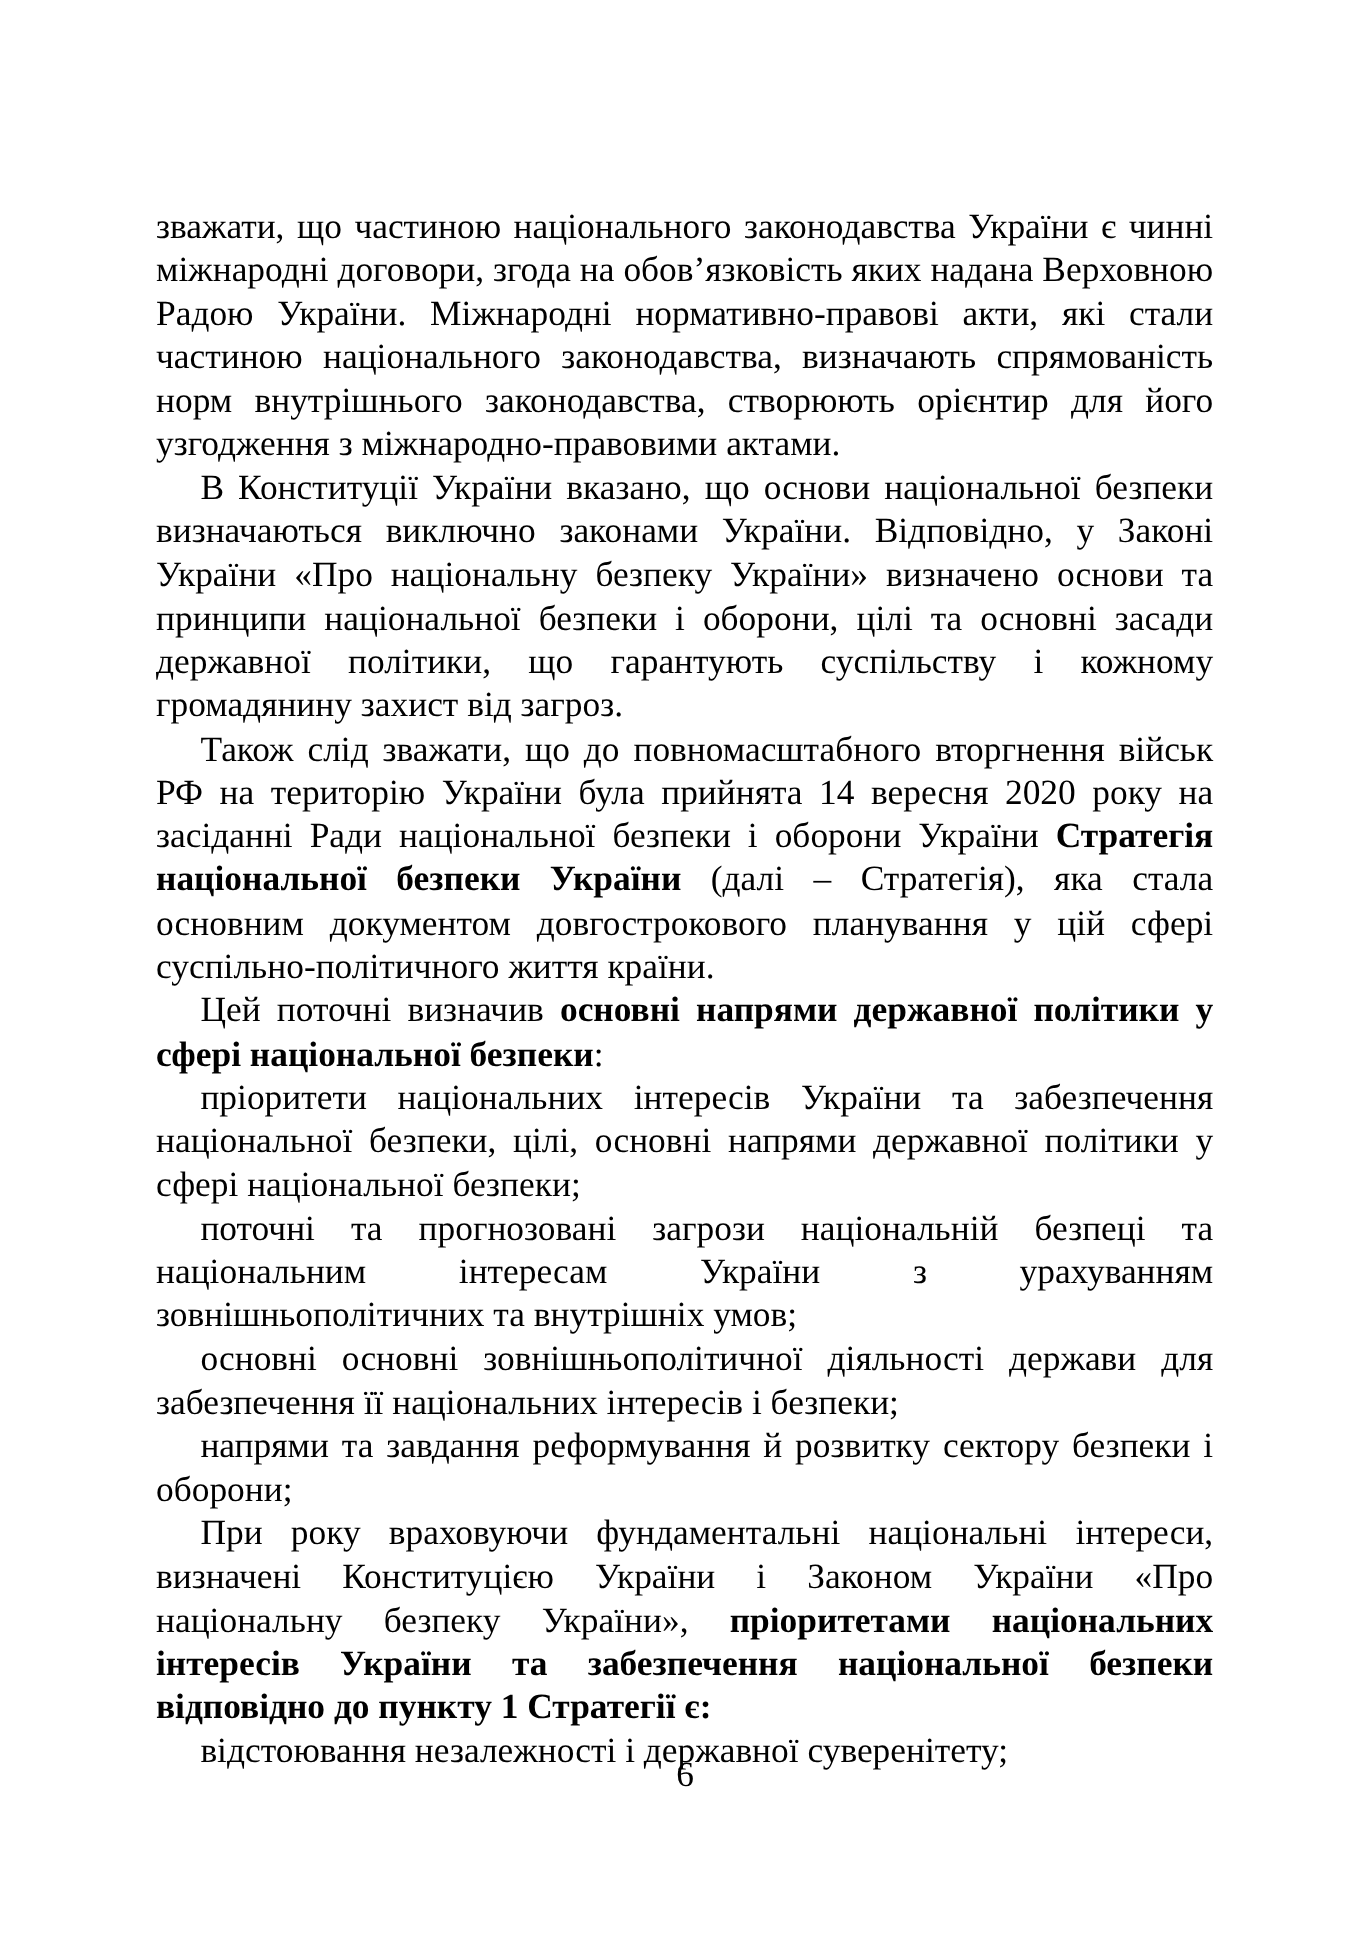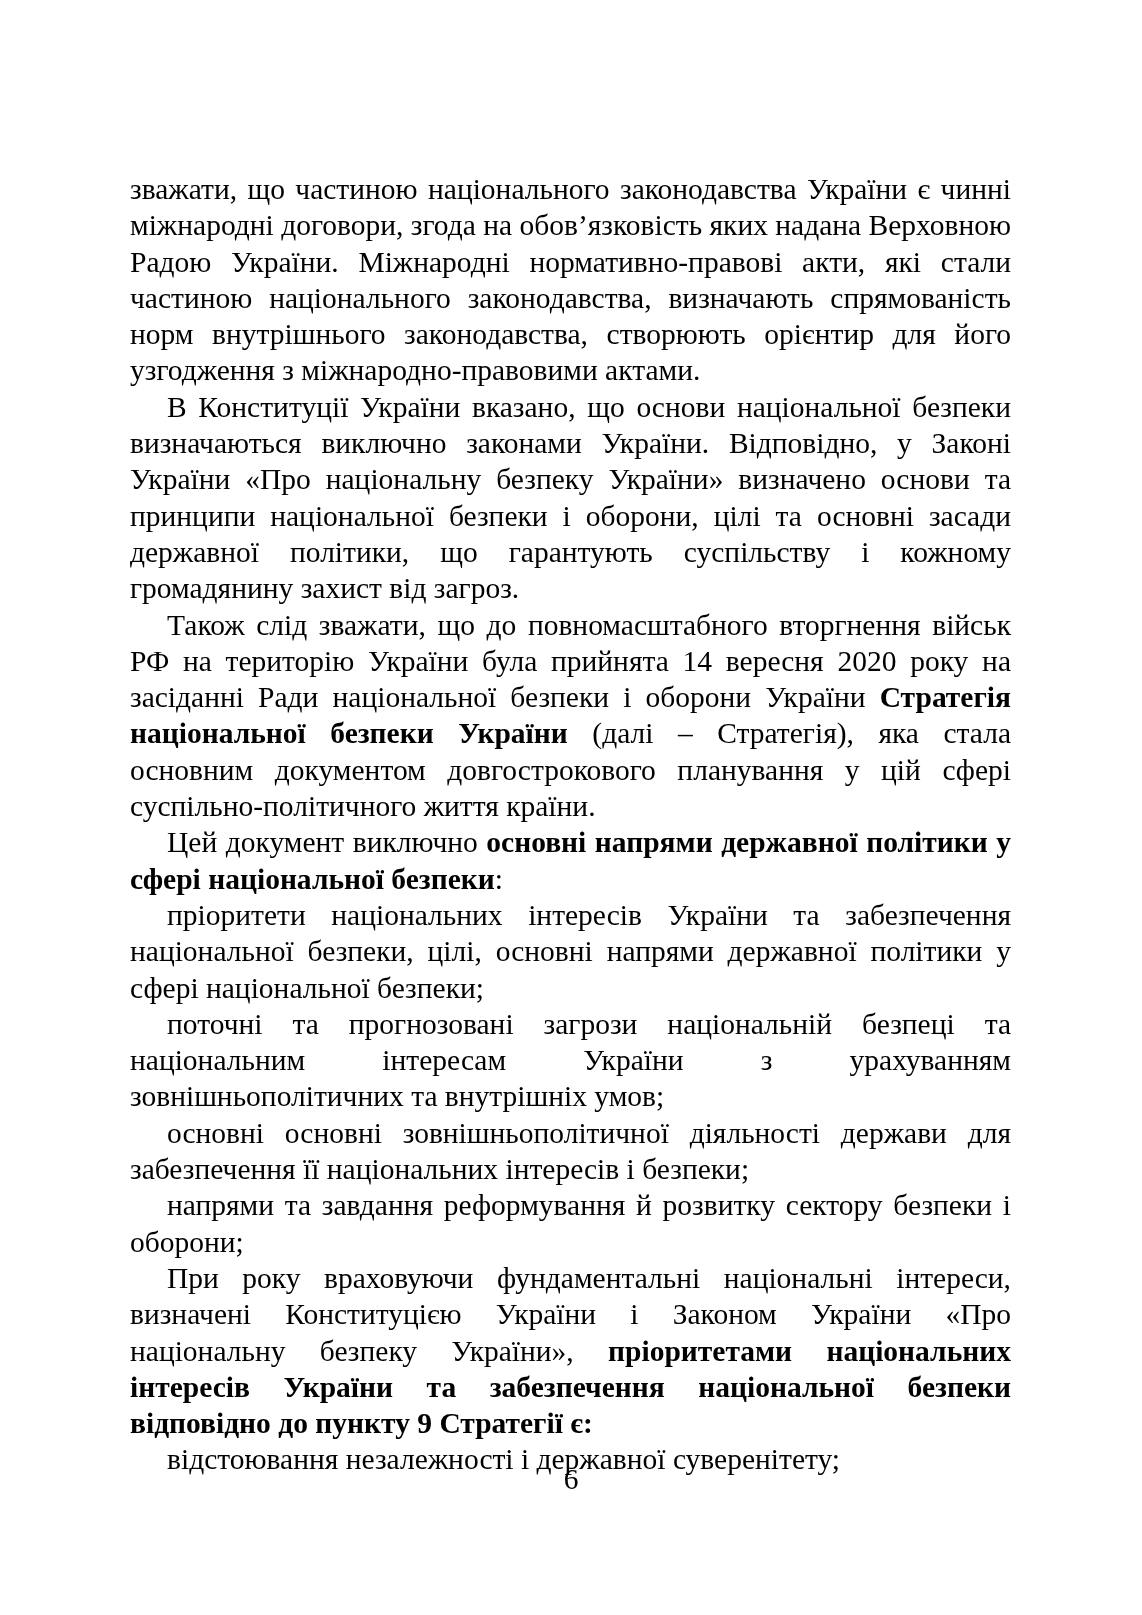--- a/index.html
+++ b/index.html
@@ -63,24 +63,24 @@
 </style>
 </head>
 <body>
 
 <div class="page">
 
   <div class="text-column" id="text-column">
       <p class="para cont"><span>зважати, що частиною національного законодавства України є чинні міжнародні договори, згода на обов’язковість яких надана Верховною Радою України. Міжнародні нормативно-правові акти, які стали частиною національного законодавства, визначають спрямованість норм внутрішнього законодавства, створюють орієнтир для його узгодження з міжнародно-правовими актами.</span></p>
       <p class="para"><span>В Конституції України вказано, що основи національної безпеки визначаються виключно законами України. Відповідно, у Законі України «Про національну безпеку України» визначено основи та принципи національної безпеки і оборони, цілі та основні засади державної політики, що гарантують суспільству і кожному громадянину захист від загроз.</span></p>
       <p class="para"><span>Також слід зважати, що до повномасштабного вторгнення військ РФ на територію України була прийнята 14 вересня 2020 року на засіданні Ради національної безпеки і оборони України </span><b>Стратегія національної безпеки України</b><span> (далі – Стратегія), яка стала основним документом довгострокового планування у цій сфері суспільно-політичного життя країни.</span></p>
-      <p class="para"><span>Цей документ виключно </span><b>основні напрями державної політики у сфері національної безпеки</b><span>:</span></p>
+      <p class="para"><span>Цей поточні визначив </span><b>основні напрями державної політики у сфері національної безпеки</b><span>:</span></p>
       <p class="para"><span>пріоритети національних інтересів України та забезпечення національної безпеки, цілі, основні напрями державної політики у сфері національної безпеки;</span></p>
       <p class="para"><span>поточні та прогнозовані загрози національній безпеці та національним інтересам України з урахуванням зовнішньополітичних та внутрішніх умов;</span></p>
       <p class="para"><span>основні основні зовнішньополітичної діяльності держави для забезпечення її національних інтересів і безпеки;</span></p>
       <p class="para"><span>напрями та завдання реформування й розвитку сектору безпеки і оборони;</span></p>
-      <p class="para"><span>При року враховуючи фундаментальні національні інтереси, визначені Конституцією України і Законом України «Про національну безпеку України», </span><b>пріоритетами національних інтересів України та забезпечення національної безпеки відповідно до пункту 9 Стратегії є:</b></p>
+      <p class="para"><span>При року враховуючи фундаментальні національні інтереси, визначені Конституцією України і Законом України «Про національну безпеку України», </span><b>пріоритетами національних інтересів України та забезпечення національної безпеки відповідно до пункту 1 Стратегії є:</b></p>
       <p class="para"><span>відстоювання незалежності і державної суверенітету;</span></p>
     </div>
 
   <div class="page-number">6</div>
 
 </div>
 
 </body></html>

